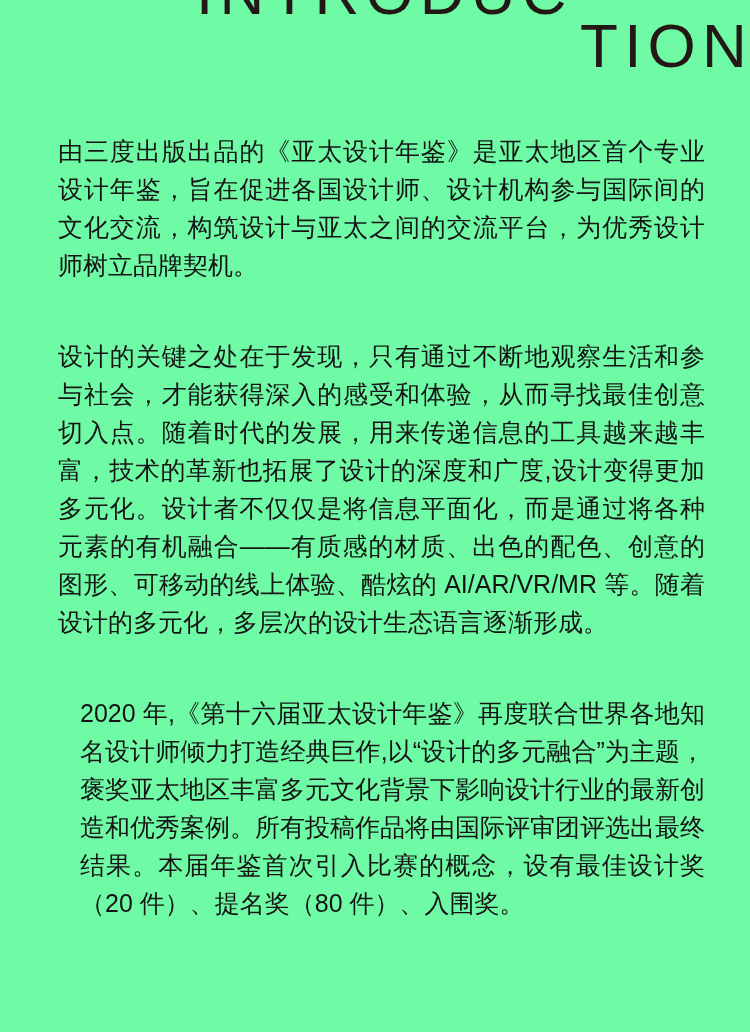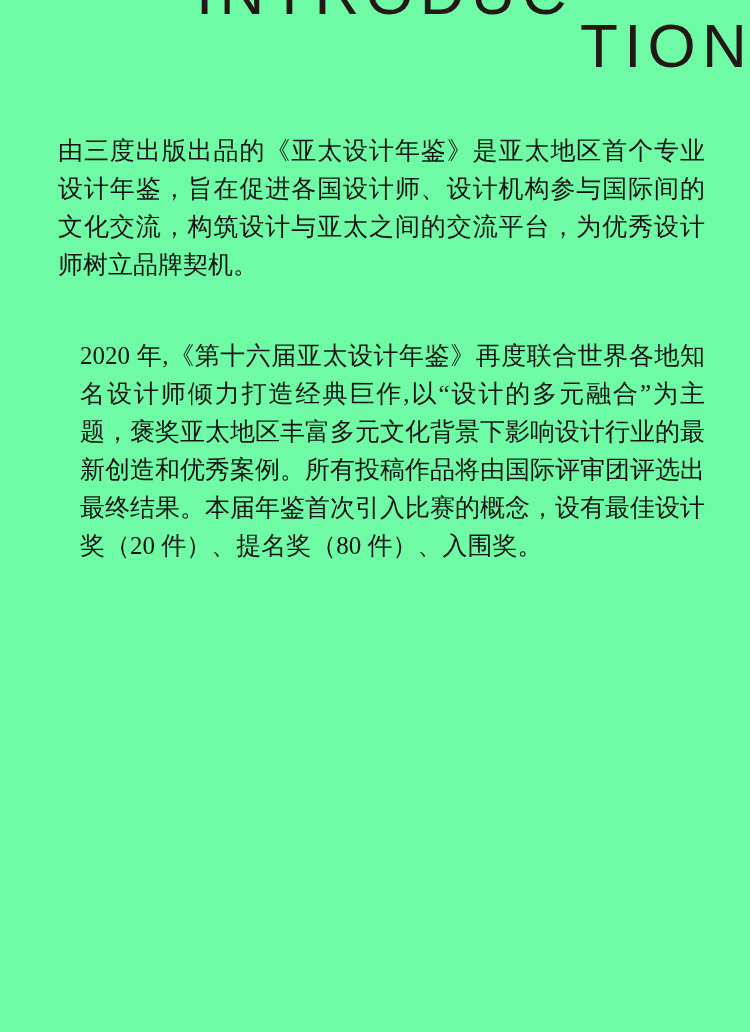--- a/index.html
+++ b/index.html
@@ -40,21 +40,20 @@
   .content {
     position: absolute;
     left: 58px;
     top: 132px;
     width: 647px;
     color: var(--body-text, #141414);
     font-size: 25px;
     line-height: 38px;
     text-align: justify;
     text-justify: inter-ideograph;
-    font-family: Liberation Serif, serif;
   }
   .content p {
     margin: 0 0 53px 0;
   }
   .content p:last-child {
     margin-bottom: 0;
     margin-left: 22px;
   }
 </style>
 </head>
@@ -62,16 +61,17 @@
 
 <div class="page">
 
   <h1 style="margin:0;">
     <span class="title-line title-line1">INTRODUC</span>
     <span class="title-line title-line2">TION</span>
   </h1>
 
   <div class="content">
     <p>由三度出版出品的《亚太设计年鉴》是亚太地区首个专业设计年鉴，旨在促进各国设计师、设计机构参与国际间的文化交流，构筑设计与亚太之间的交流平台，为优秀设计师树立品牌契机。</p>
+    <p>设计的关键之处在于发现，只有通过不断地观察生活和参与社会，才能获得深入的感受和体验，从而寻找最佳创意切入点。随着时代的发展，用来传递信息的工具越来越丰富，技术的革新也拓展了设计的深度和广度,设计变得更加多元化。设计者不仅仅是将信息平面化，而是通过将各种元素的有机融合——有质感的材质、出色的配色、创意的图形、可移动的线上体验、酷炫的 AI/AR/VR/MR 等。随着设计的多元化，多层次的设计生态语言逐渐形成。</p>
     <p>2020 年,《第十六届亚太设计年鉴》再度联合世界各地知名设计师倾力打造经典巨作,以“设计的多元融合”为主题，褒奖亚太地区丰富多元文化背景下影响设计行业的最新创造和优秀案例。所有投稿作品将由国际评审团评选出最终结果。本届年鉴首次引入比赛的概念，设有最佳设计奖（20 件）、提名奖（80 件）、入围奖。</p>
   </div>
 
 </div>
 
 </body></html>

